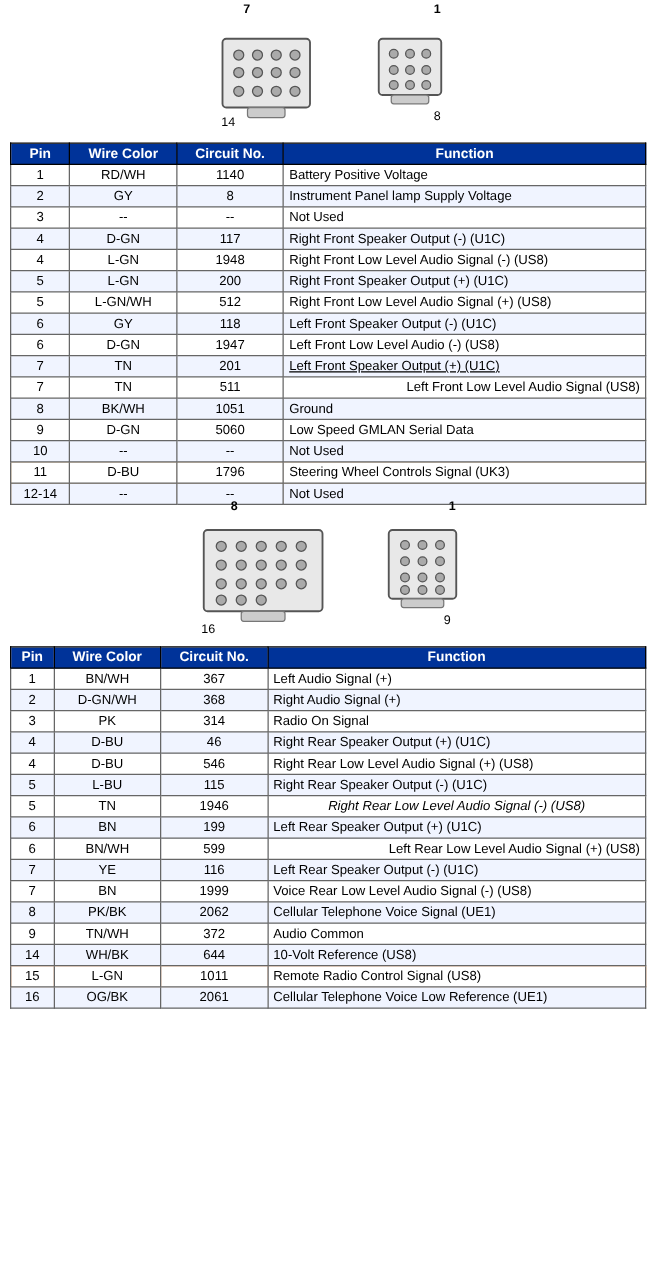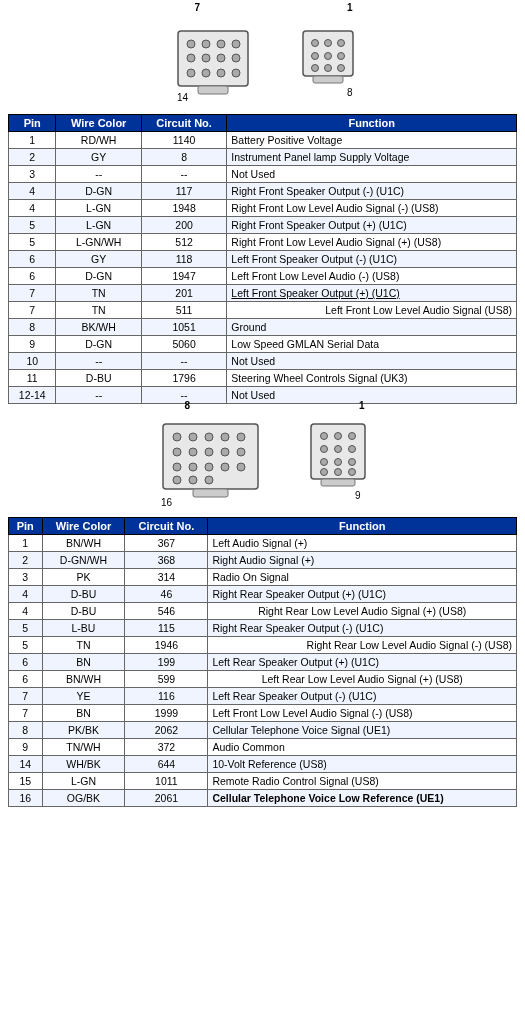--- a/index.html
+++ b/index.html
@@ -315,57 +315,57 @@
         <tr style="background: rgb(232, 238, 255);">
           <td>4</td>
           <td>D-BU</td>
           <td>46</td>
           <td style="text-align: left;">Right Rear Speaker Output (+) (U1C)</td>
         </tr>
         <tr style="background: rgb(232, 238, 255);">
           <td>4</td>
           <td>D-BU</td>
           <td>546</td>
-          <td style="text-align: center;">Right Rear Low Level Audio Signal (+) (US8)</td>
+          <td style="text-align: left;">Right Rear Low Level Audio Signal (+) (US8)</td>
         </tr>
         <tr style="background: rgb(255, 255, 255);">
           <td>5</td>
           <td>L-BU</td>
           <td>115</td>
           <td style="text-align: left;">Right Rear Speaker Output (-) (U1C)</td>
         </tr>
         <tr style="background: rgb(255, 255, 255);">
           <td>5</td>
           <td>TN</td>
           <td>1946</td>
-          <td style="text-align: right;">Right Rear Low Level Audio Signal (-) (US8)</td>
+          <td style="text-align: center; font-style: italic;">Right Rear Low Level Audio Signal (-) (US8)</td>
         </tr>
         <tr style="background: rgb(232, 238, 255);">
           <td>6</td>
           <td>BN</td>
           <td>199</td>
           <td style="text-align: left;">Left Rear Speaker Output (+) (U1C)</td>
         </tr>
         <tr style="background: rgb(232, 238, 255);">
           <td>6</td>
           <td>BN/WH</td>
           <td>599</td>
-          <td style="text-align: center;">Left Rear Low Level Audio Signal (+) (US8)</td>
+          <td style="text-align: right;">Left Rear Low Level Audio Signal (+) (US8)</td>
         </tr>
         <tr style="background: rgb(255, 255, 255);">
           <td>7</td>
           <td>YE</td>
           <td>116</td>
           <td style="text-align: left;">Left Rear Speaker Output (-) (U1C)</td>
         </tr>
         <tr style="background: rgb(255, 255, 255);">
           <td>7</td>
           <td>BN</td>
           <td>1999</td>
-          <td style="text-align: left;">Left Front Low Level Audio Signal (-) (US8)</td>
+          <td style="text-align: left;">Voice Rear Low Level Audio Signal (-) (US8)</td>
         </tr>
         <tr style="background: rgb(232, 238, 255);">
           <td>8</td>
           <td>PK/BK</td>
           <td>2062</td>
           <td style="text-align: left;">Cellular Telephone Voice Signal (UE1)</td>
         </tr>
         <tr style="background: rgb(255, 255, 255);">
           <td>9</td>
           <td>TN/WH</td>
@@ -381,17 +381,17 @@
         <tr style="background: #f97316;">
           <td>15</td>
           <td>L-GN</td>
           <td>1011</td>
           <td style="text-align: left;">Remote Radio Control Signal (US8)</td>
         </tr>
         <tr style="background: rgb(255, 255, 255);">
           <td>16</td>
           <td>OG/BK</td>
           <td>2061</td>
-          <td style="text-align: left; font-weight: bold;">Cellular Telephone Voice Low Reference (UE1)</td>
+          <td style="text-align: left;">Cellular Telephone Voice Low Reference (UE1)</td>
         </tr>
       </tbody>
   </table>
 </div>
 
 </body></html>

